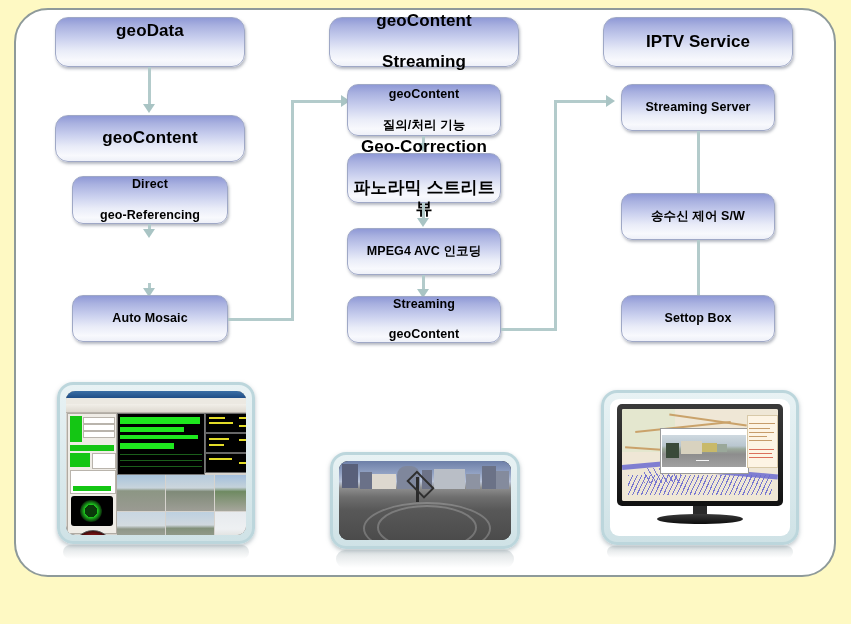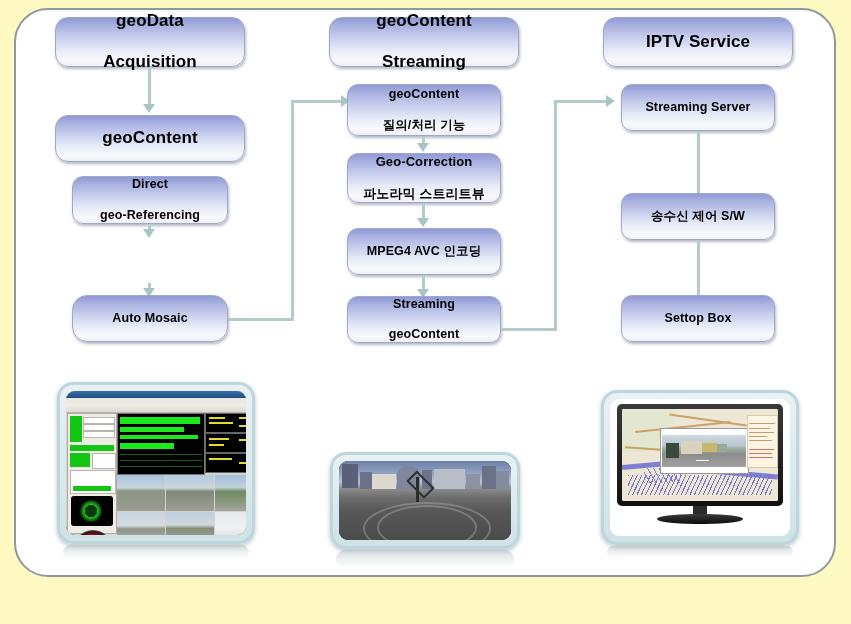--- a/index.html
+++ b/index.html
@@ -21,21 +21,21 @@
     border:1px solid #9fa8c6;border-radius:11px;
     background:linear-gradient(to bottom,#8f99d6 0%,#a9b1e0 16%,#c9cfee 42%,#e9ecf8 68%,#f8f9fd 88%,#eef0f8 100%);
     box-shadow:1px 2px 3px rgba(90,100,120,.45);
     display:flex;align-items:center;justify-content:center;
     text-align:center;color:#000;font-weight:bold;line-height:1.22;
     letter-spacing:.1px;
   }
   .node span{display:block;width:100%;}
   .node.head{font-size:17px;border-radius:13px;}
   .node.sub{font-size:12.5px;}
-  .node.sub2{font-size:13px;align-items:flex-end;}
+  .node.sub2{font-size:17px;}
 
   
   .ln{position:absolute;background:#b3cbcb;}
   .ln.v{width:3px;}
   .ln.h{height:3px;}
   .arrow-d{position:absolute;width:0;height:0;
     border-left:6px solid transparent;border-right:6px solid transparent;
     border-top:9px solid #a9c4c4;}
   .arrow-r{position:absolute;width:0;height:0;
     border-top:6px solid transparent;border-bottom:6px solid transparent;
@@ -95,42 +95,42 @@
      background:linear-gradient(to bottom,rgba(150,165,170,.35),rgba(255,255,255,0));}
 </style>
 </head>
 <body>
 
 <div id="canvas">
 
   <div class="outer-frame"></div>
 
   <div class="node head" style="left:55px;top:17px;width:190px;height:50px;">
-    <span><span>geoData</span><br><span>Acquisition</span></span>
+    <span><span>geoData</span><br></span>
   </div>
 
   <div class="ln v" style="left:148px;top:67px;height:38px;"></div>
   <div class="arrow-d" style="left:143px;top:104px;"></div>
 
   <div class="node head" style="left:55px;top:115px;width:190px;height:47px;">
     <span>geoContent</span>
   </div>
 
   <div class="node sub" style="left:72px;top:176px;width:156px;height:48px;">
     <span><span>Direct</span><br><span>geo-Referencing</span></span>
   </div>
 
   <div class="ln v" style="left:148px;top:224px;height:8px;"></div>
   <div class="arrow-d" style="left:143px;top:229px;"></div>
 
 
   <div class="ln v" style="left:148px;top:283px;height:8px;"></div>
   <div class="arrow-d" style="left:143px;top:288px;"></div>
 
-  <div class="node sub" style="left:72px;top:295px;width:156px;height:47px;border-radius:15px;">
+  <div class="node sub" style="left:72px;top:295px;width:156px;height:47px;">
     <span>Auto Mosaic</span>
   </div>
 
   <div class="ln h" style="left:228px;top:318px;width:66px;"></div>
   <div class="ln v" style="left:291px;top:100px;height:221px;"></div>
   <div class="ln h" style="left:291px;top:100px;width:52px;"></div>
   <div class="arrow-r" style="left:341px;top:95px;"></div>
 
   <div class="node head" style="left:329px;top:17px;width:190px;height:50px;">
     <span><span>geoContent</span><br><span>Streaming</span></span>

